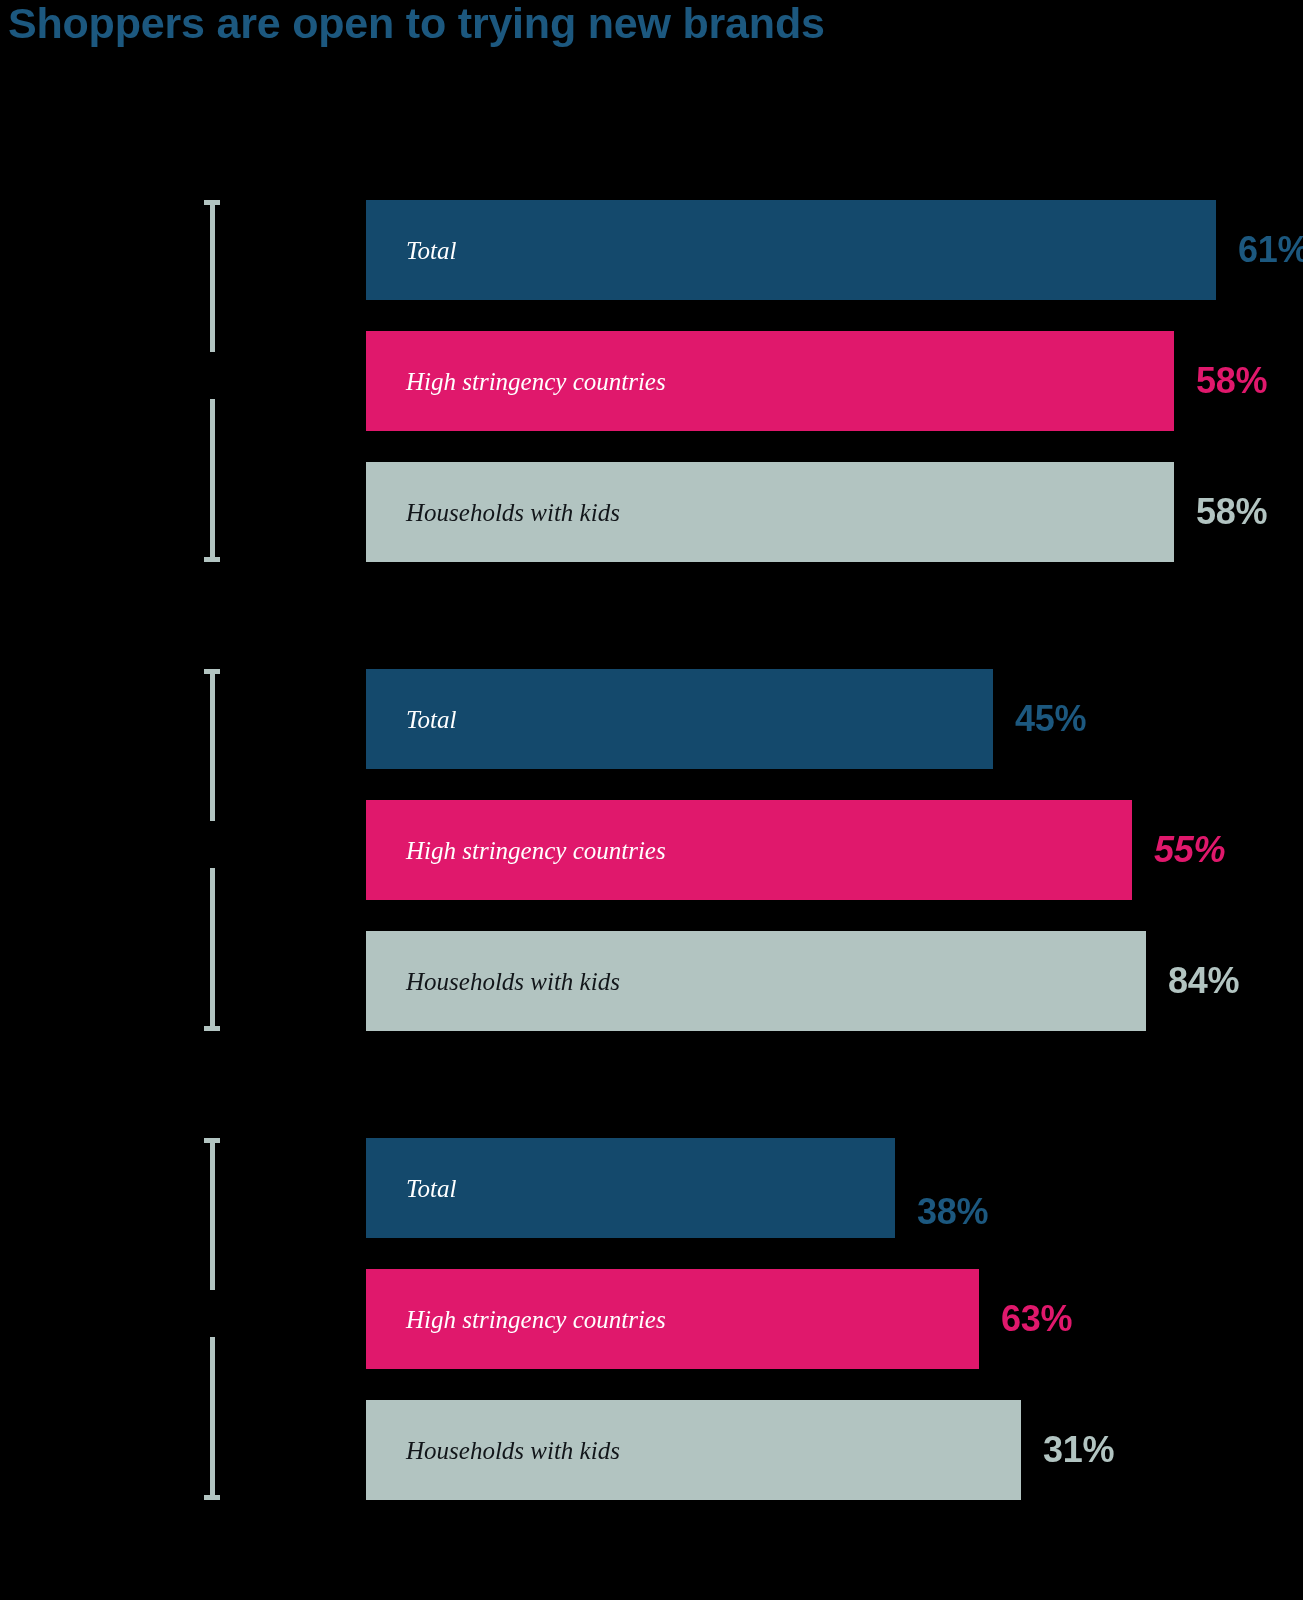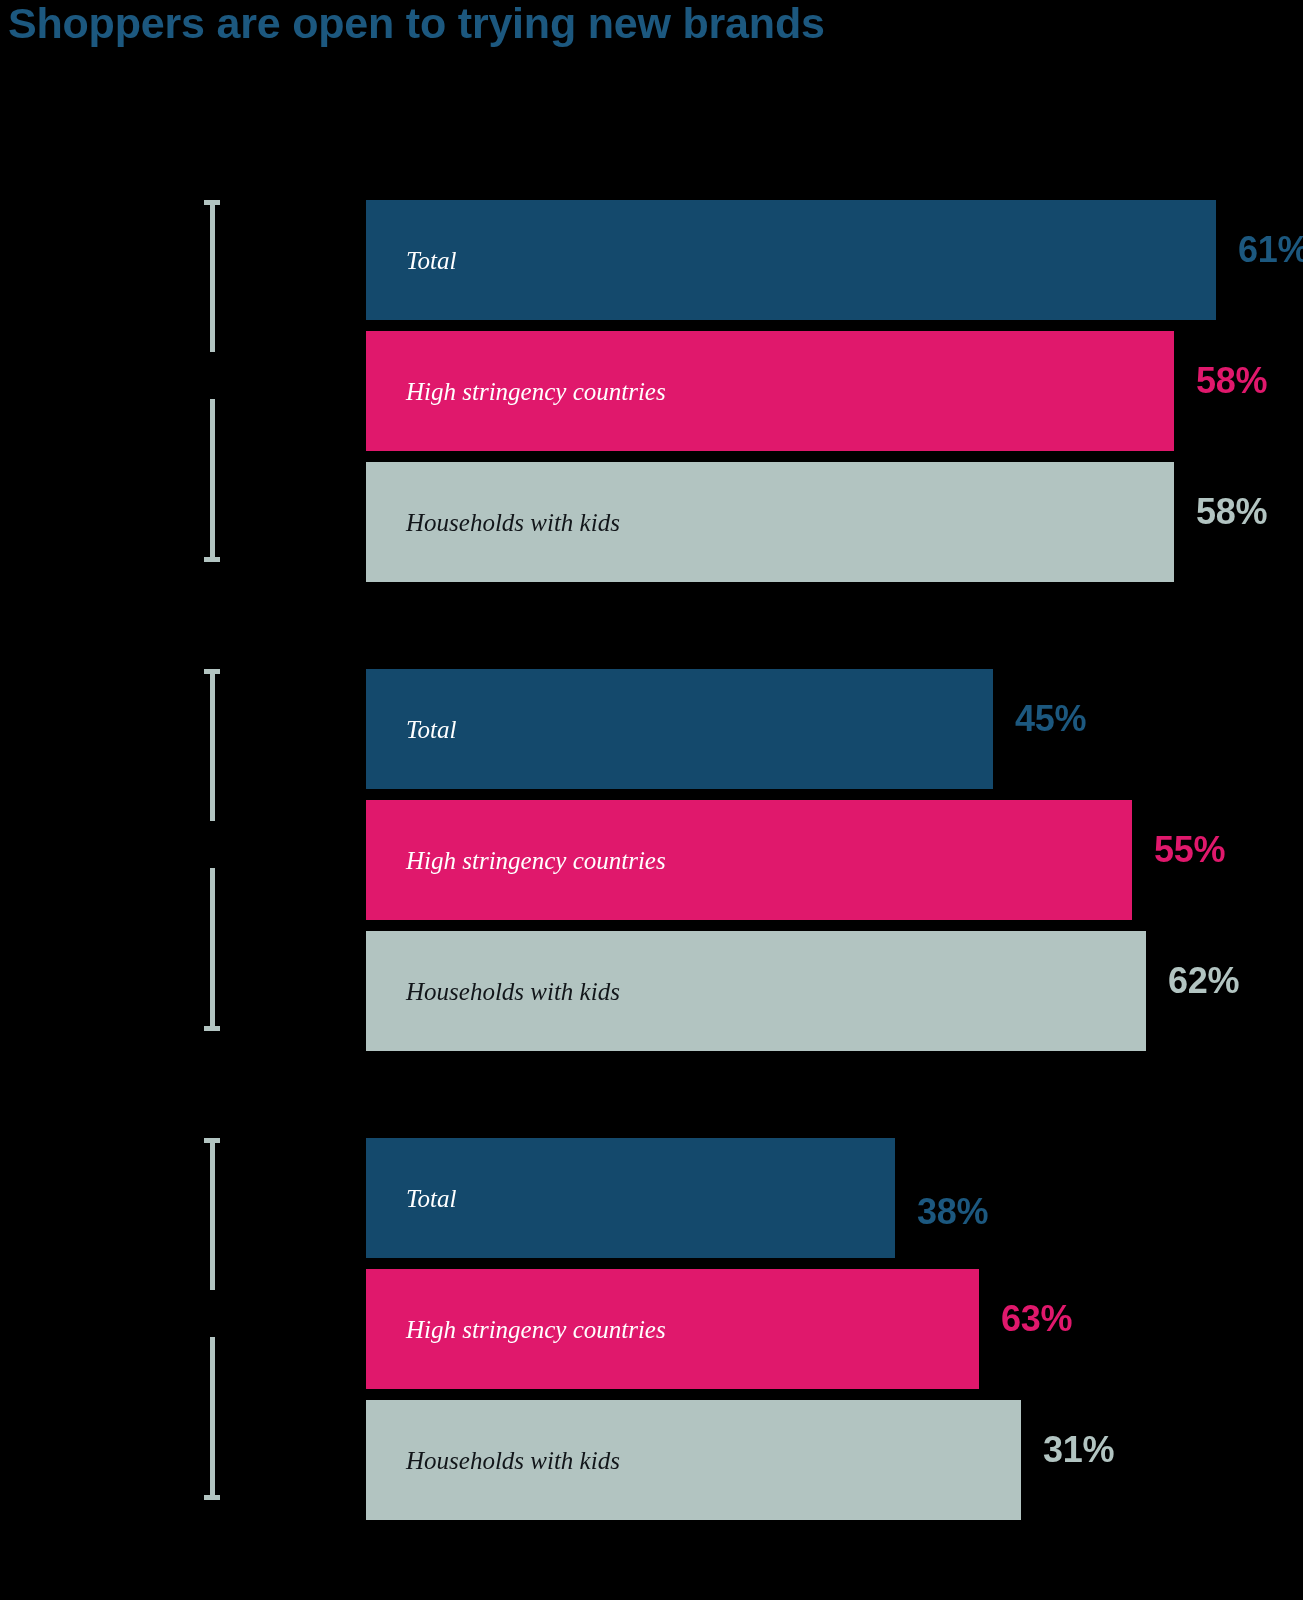--- a/index.html
+++ b/index.html
@@ -61,21 +61,21 @@
   
   .bar-row {
     position: absolute;
     left: 0;
     height: 100px;
   }
   .bar {
     position: absolute;
     left: 366px;
     top: 0;
-    height: 120px;
+    height: 100px;
     text-decoration: underline;
   }
   .bar.total      { background: #14496C; }
   .bar.stringency { background: #E0186C; }
   .bar.kids       { background: #B2C4C1; }
 
   .bar-label {
     position: absolute;
     left: 40px;
     top: 50%;
@@ -138,27 +138,27 @@
     <div class="bar-row" style="top: 669px;">
       <div class="bar total" style="width: 627px;">
         <span class="bar-label">Total</span>
       </div>
       <span class="value-label total" style="left: 1015px; text-align: right;">45%</span>
     </div>
     <div class="bar-row" style="top: 800px;">
       <div class="bar stringency" style="width: 766px;">
         <span class="bar-label">High stringency countries</span>
       </div>
-      <span class="value-label stringency" style="left: 1154px;">55%</span>
+      <span class="value-label stringency" style="left: 1154px; font-style: italic;">55%</span>
     </div>
     <div class="bar-row" style="top: 931px;">
       <div class="bar kids" style="width: 780px;">
         <span class="bar-label">Households with kids</span>
       </div>
-      <span class="value-label kids" style="left: 1168px;">62%</span>
+      <span class="value-label kids" style="left: 1168px;">84%</span>
     </div>
     <div class="bracket" style="left: 204px; top: 669px; height: 362px;">
       <div class="cap" style="top: 0px;"></div>
       <div class="stem" style="top: 0px; height: 152px;"></div>
       <div class="stem" style="top: 199px; height: 163px;"></div>
       <div class="cap" style="top: 357px;"></div>
     </div>
     <div class="bar-row" style="top: 1138px;">
       <div class="bar total" style="width: 529px;">
         <span class="bar-label">Total</span>

